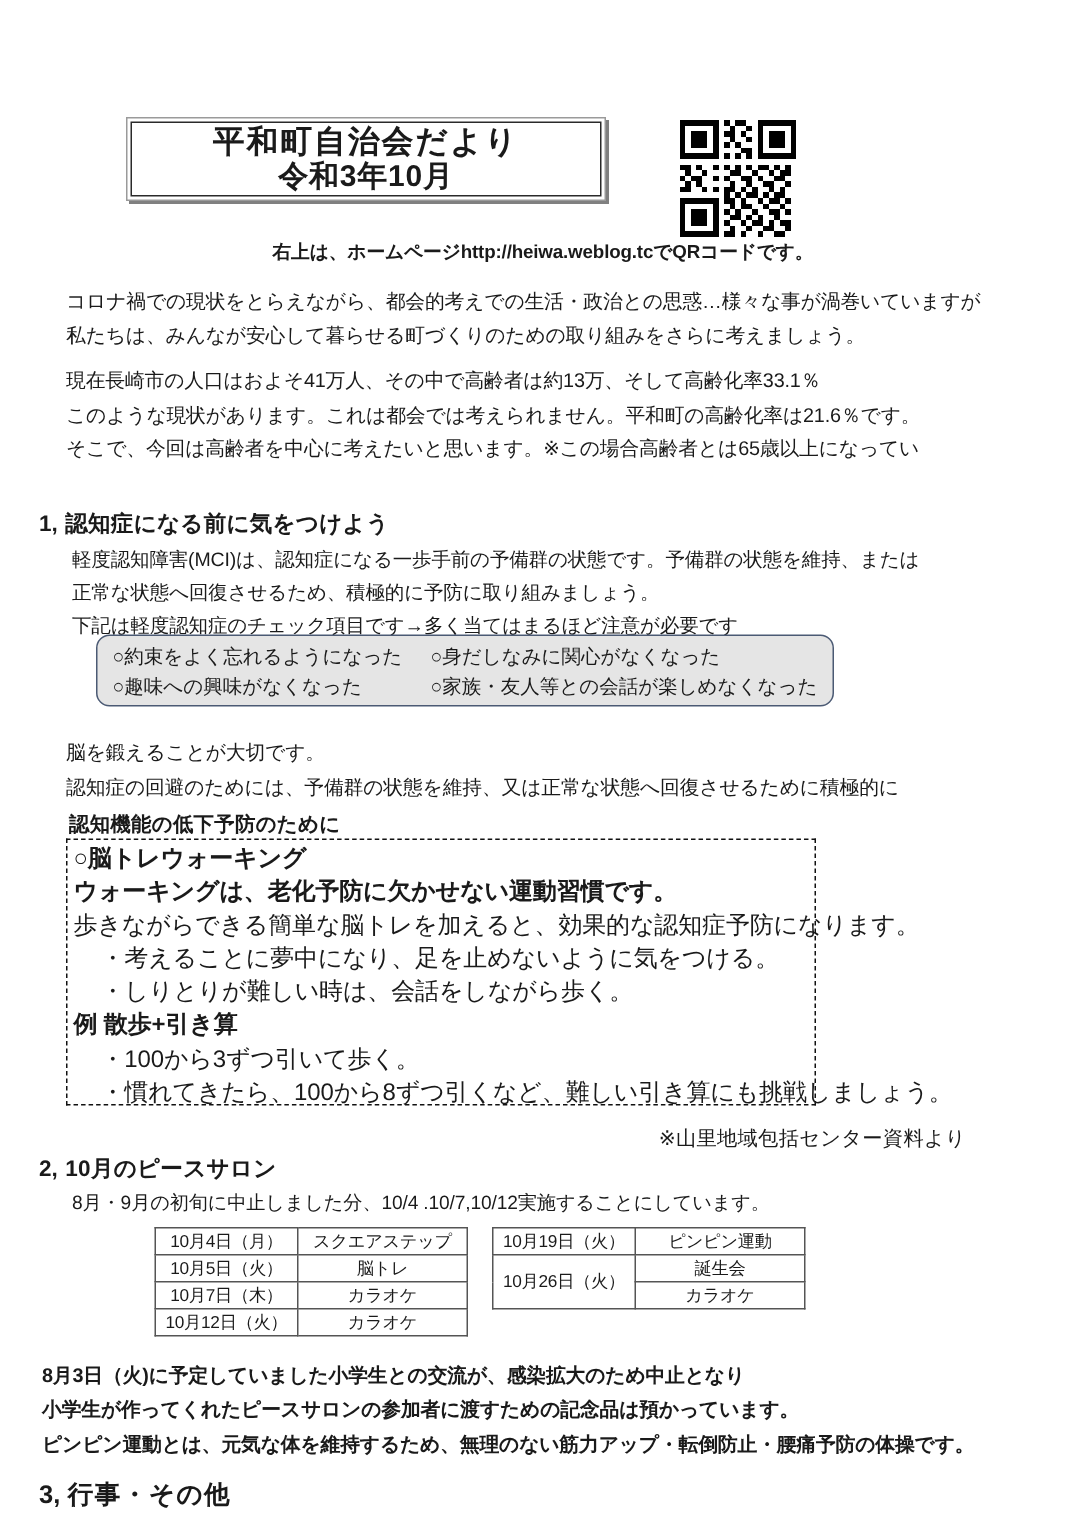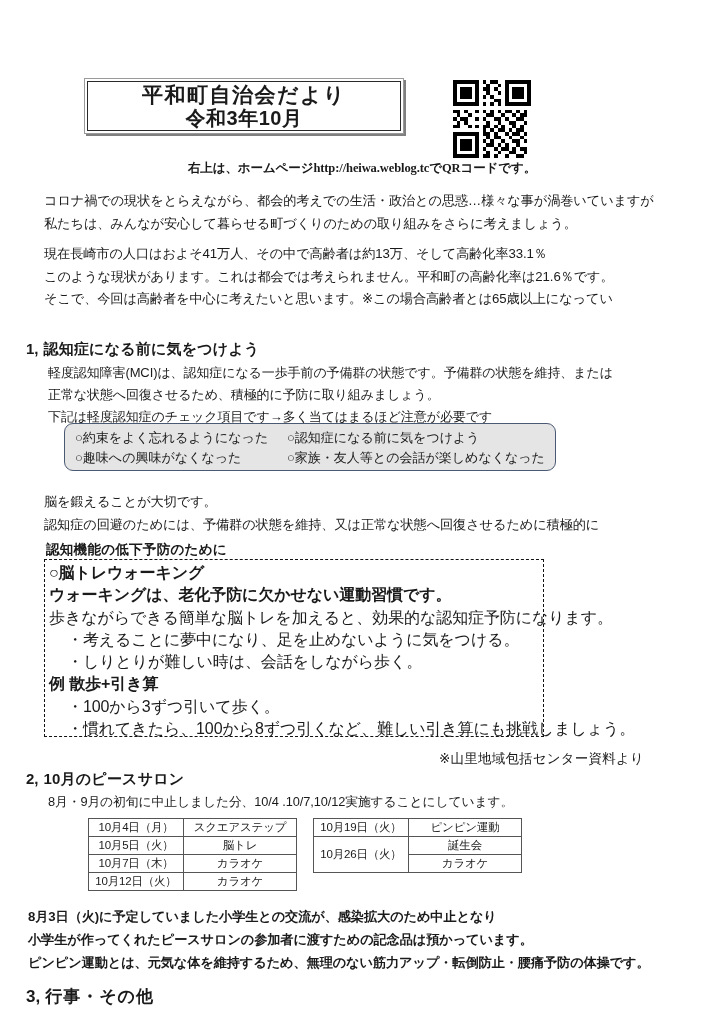--- a/index.html
+++ b/index.html
@@ -82,21 +82,20 @@
   
   .url-line {
     position: absolute;
     top: 160px;
     left: 0;
     width: 724px;
     text-align: center;
     font-size: 12.5px;
     font-weight: bold;
     letter-spacing: -0.1px;
-    font-family: Liberation Serif, serif;
   }
   .body-block {
     position: absolute;
     left: 44px;
     font-size: 13.2px;
     line-height: 22.5px;
     letter-spacing: -0.1px;
     white-space: nowrap;
   }
   .p1 { top: 190px; }
@@ -206,21 +205,21 @@
     padding-right: 80px;
     box-sizing: border-box;
     text-align: right;
     font-size: 13.5px;
     letter-spacing: 0.2px;
   }
 
   
   .sched-wrap {
     position: absolute;
-    left: 88px;
+    left: 103px;
     top: 818px;
     display: flex;
     align-items: flex-start;
   }
   table.sched {
     border-collapse: collapse;
     font-size: 11.5px;
   }
   table.sched td {
     border: 1px solid #555;
@@ -387,21 +386,21 @@
 
   <div class="sec-body sec1-body">
     <div>軽度認知障害(MCI)は、認知症になる一歩手前の予備群の状態です。予備群の状態を維持、または</div>
     <div>正常な状態へ回復させるため、積極的に予防に取り組みましょう。</div>
     <div>下記は軽度認知症のチェック項目です→多く当てはまるほど注意が必要です</div>
   </div>
 
   <div class="check-box">
     <div class="check-grid">
       <div>○約束をよく忘れるようになった</div>
-      <div>○認知症になる前に気をつけよう</div>
+      <div>○身だしなみに関心がなくなった</div>
       <div>○趣味への興味がなくなった</div>
       <div>○家族・友人等との会話が楽しめなくなった</div>
     </div>
   </div>
 
   <div class="body-block p3">
     <div>脳を鍛えることが大切です。</div>
     <div>認知症の回避のためには、予備群の状態を維持、又は正常な状態へ回復させるために積極的に</div>
   </div>
 

